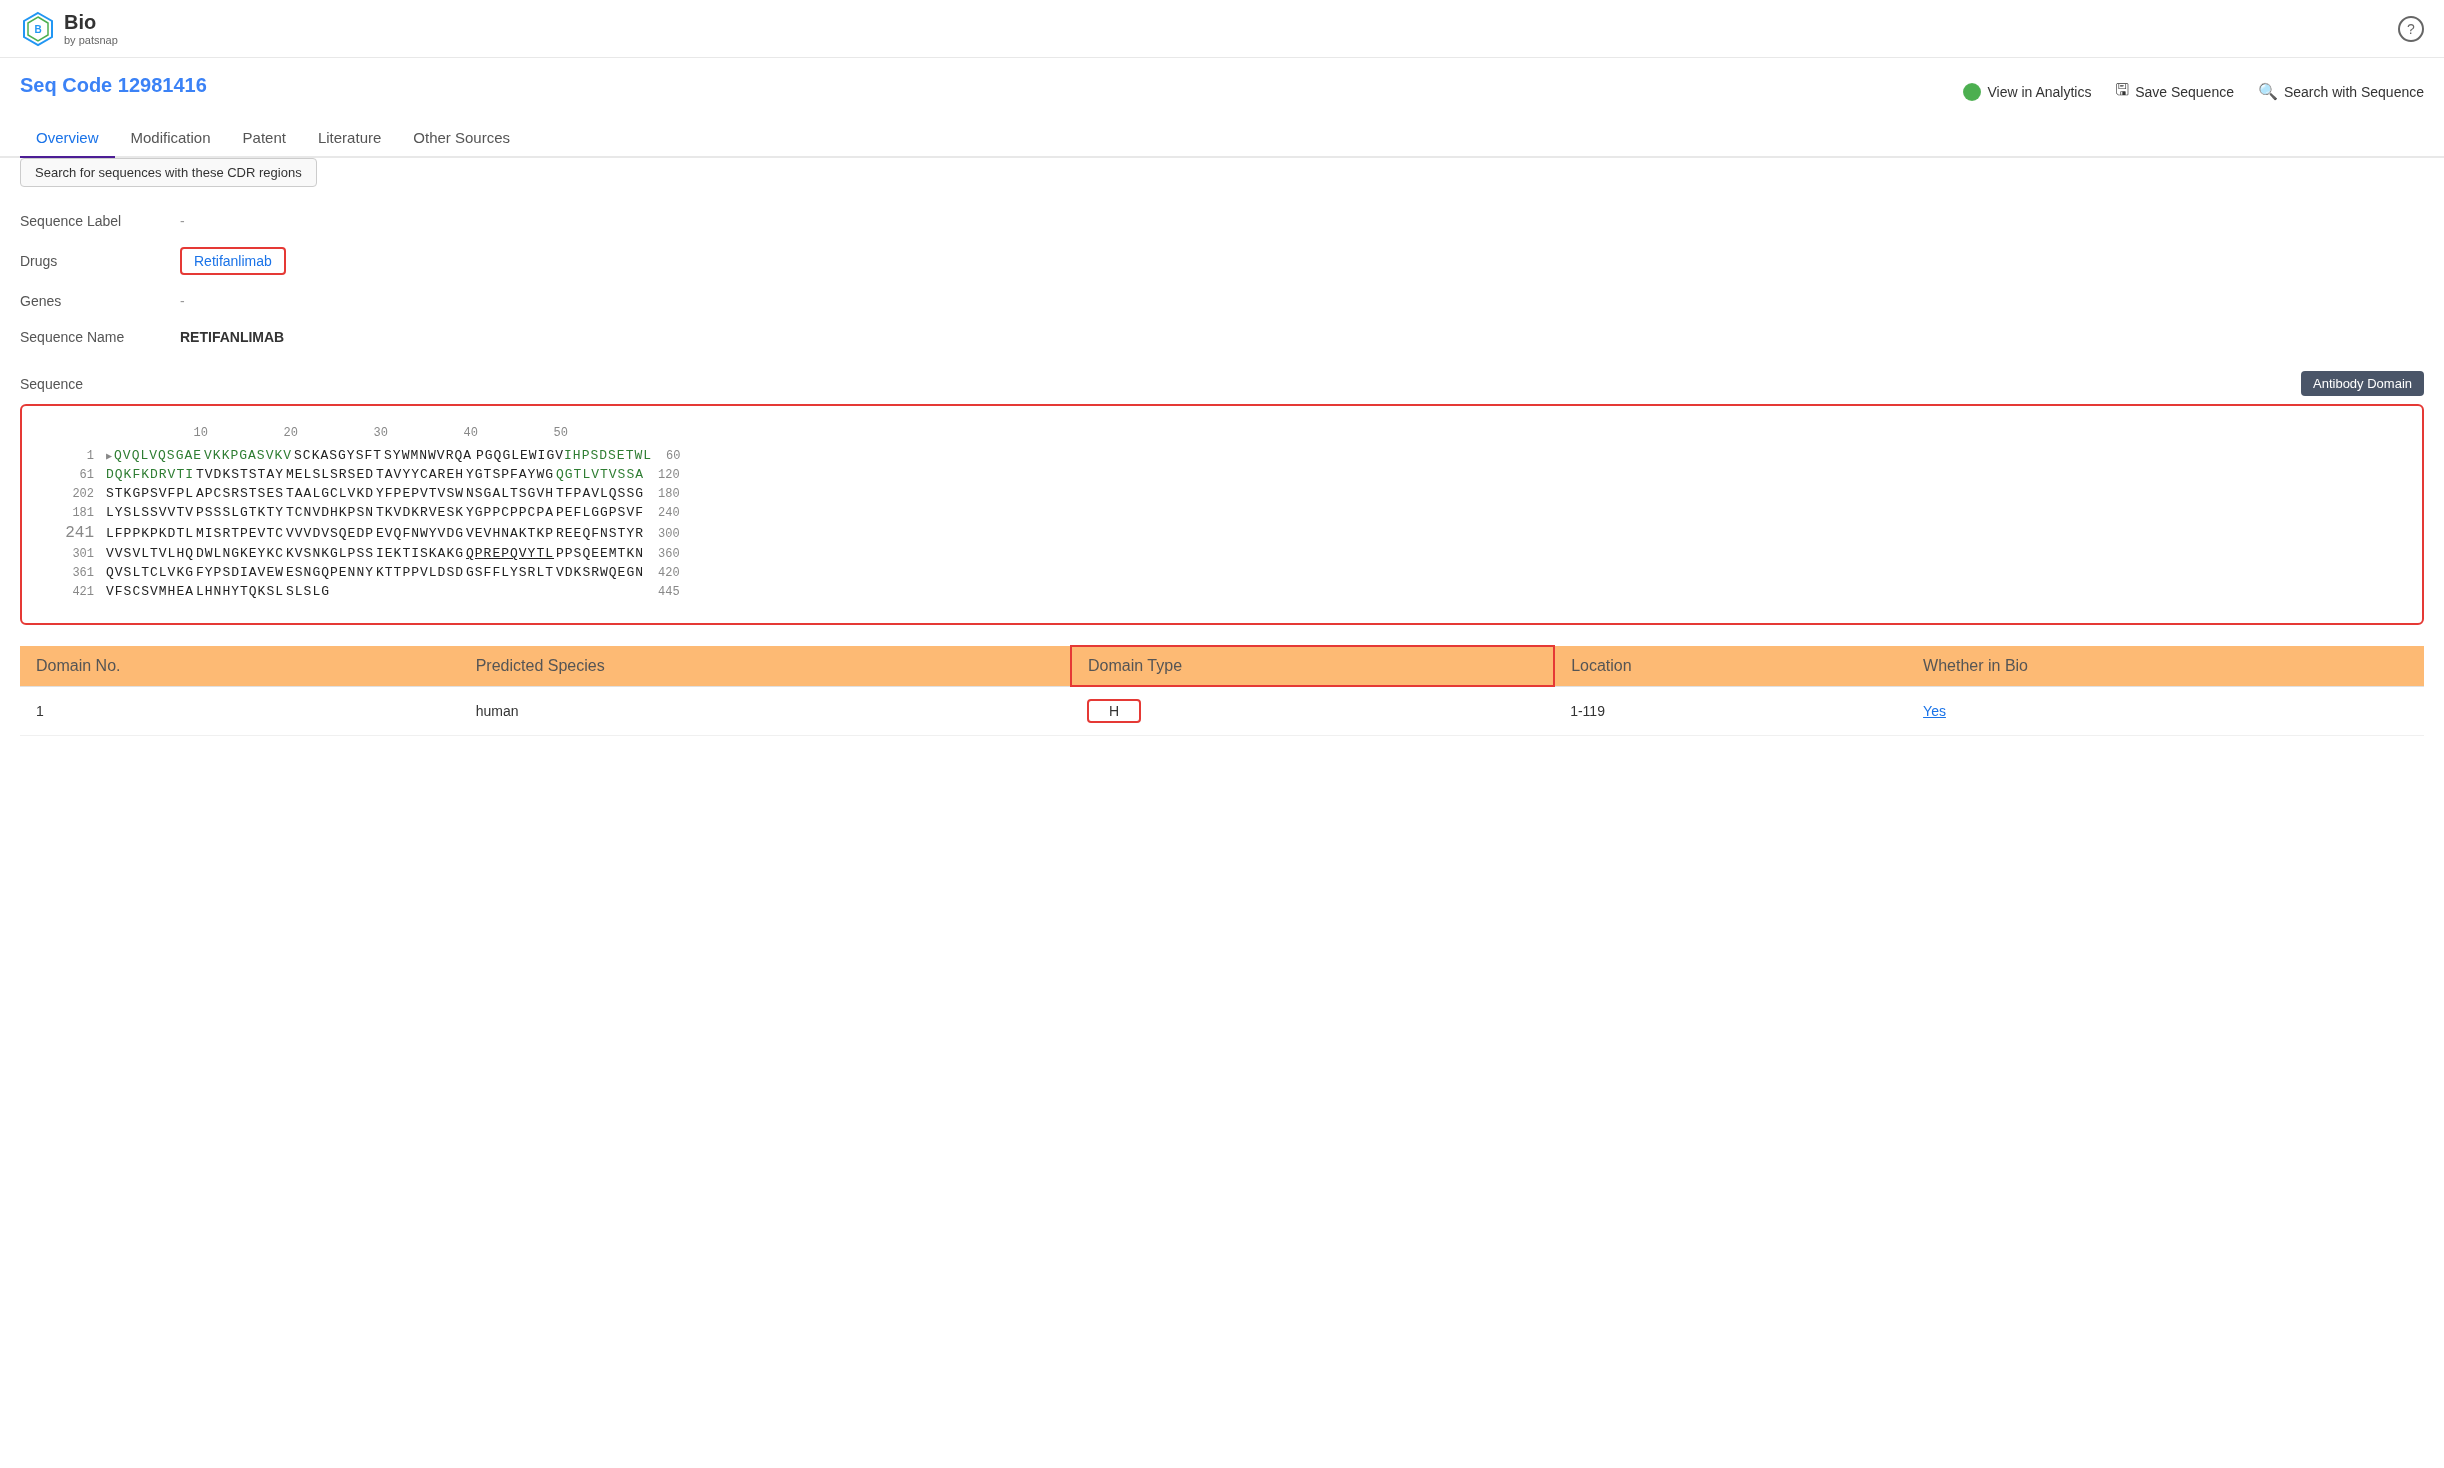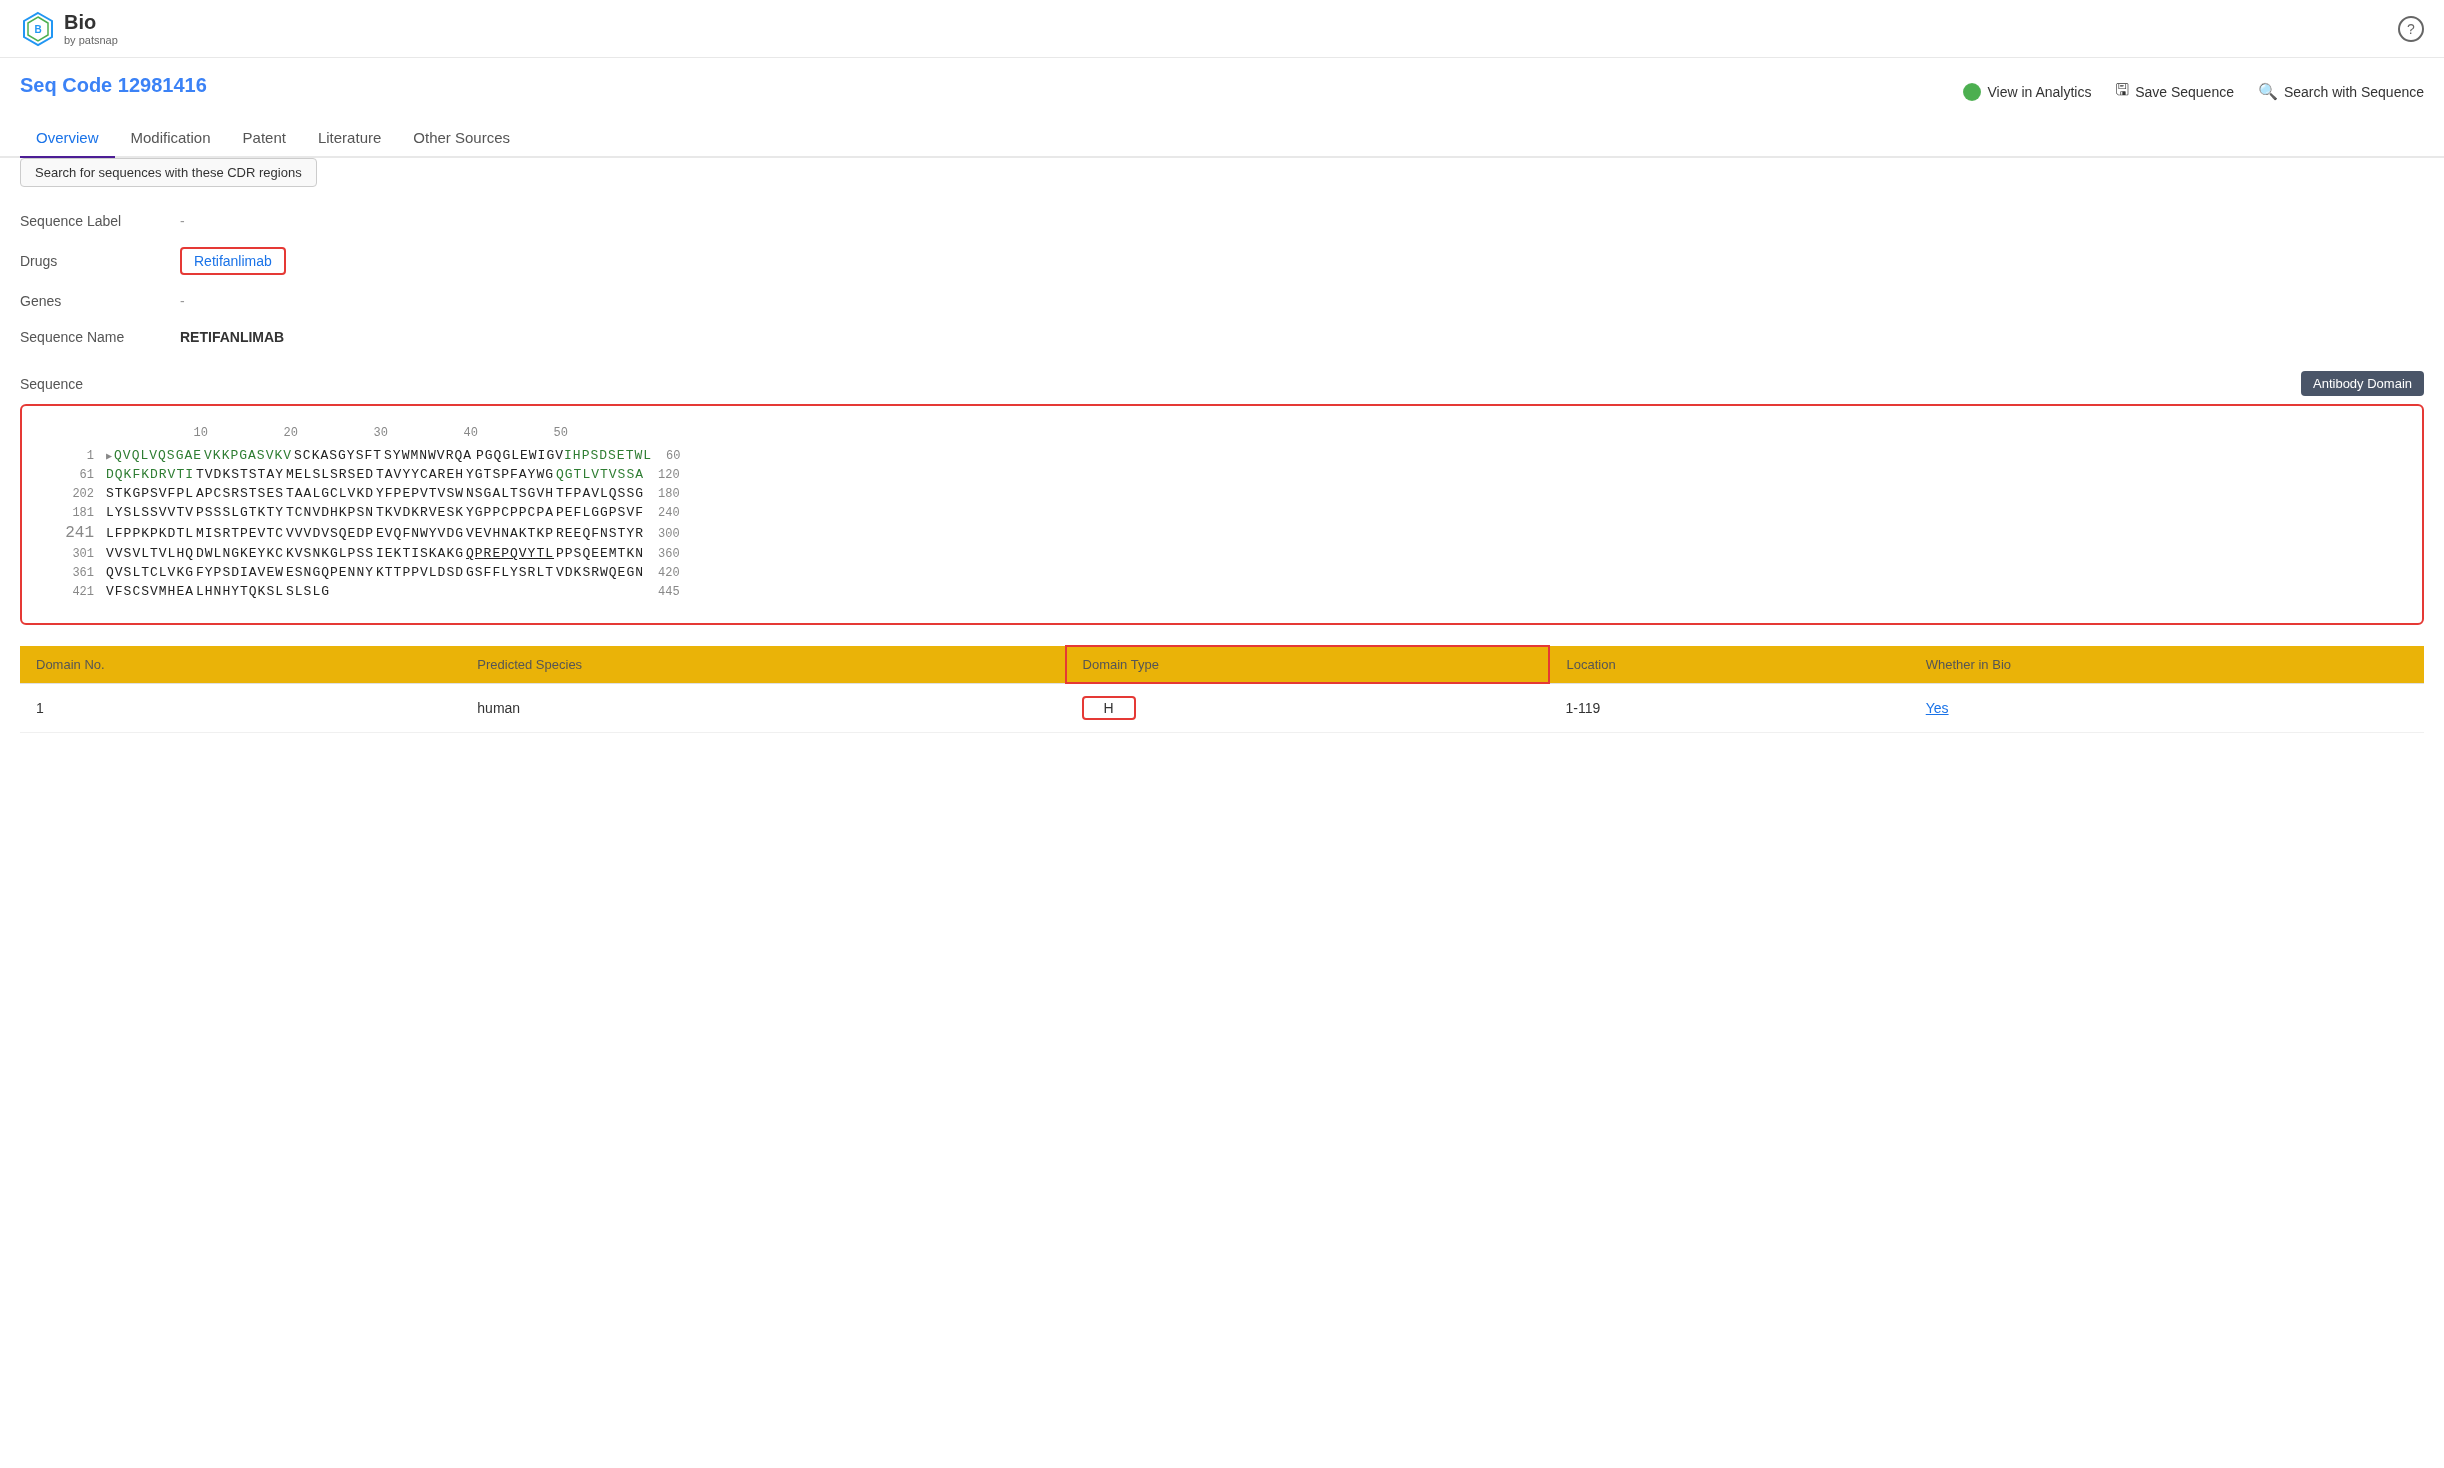--- a/index.html
+++ b/index.html
@@ -40,21 +40,21 @@
     .sequence-section { margin-top: 16px; }
     .sequence-header { display: flex; align-items: center; justify-content: space-between; margin-bottom: 8px; }
     .sequence-label { font-size: 14px; color: #555; }
     .antibody-domain-btn { background: #4a5568; color: #fff; border: none; border-radius: 4px; padding: 5px 12px; font-size: 13px; cursor: pointer; }
 
     
     .sequence-box { border: 2px solid #e53935; border-radius: 6px; padding: 20px 24px; font-family: 'Courier New', Courier, monospace; font-size: 13px; background: #fff; margin-bottom: 20px; }
 
     
     .domain-table { width: 100%; border-collapse: collapse; margin-top: 8px; }
-    .domain-table th { background: #eab308; padding: 10px 16px; text-align: left; font-size: 13px; color: #555; font-weight: 500; border-bottom: 1px solid #e0e0e0; }
+    .domain-table th { background: #fdba74; padding: 10px 16px; text-align: left; font-size: 16px; color: #555; font-weight: 500; border-bottom: 1px solid #e0e0e0; }
     .domain-table td { padding: 12px 16px; font-size: 14px; border-bottom: 1px solid #f0f0f0; }
 
     
     .page-wrapper { position: relative; }
   </style>
 </head>
 <body>
 
 <div class="page-wrapper">
 

